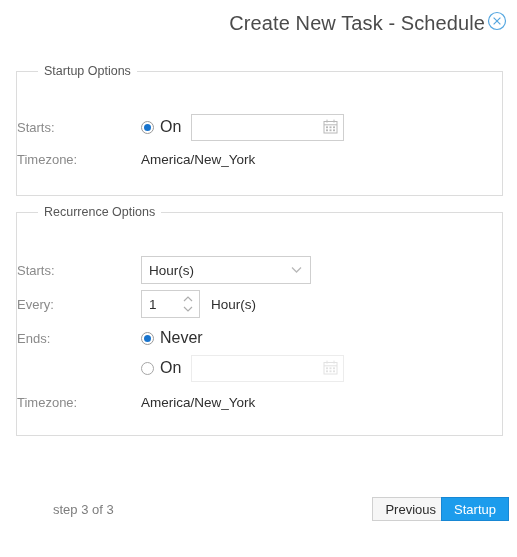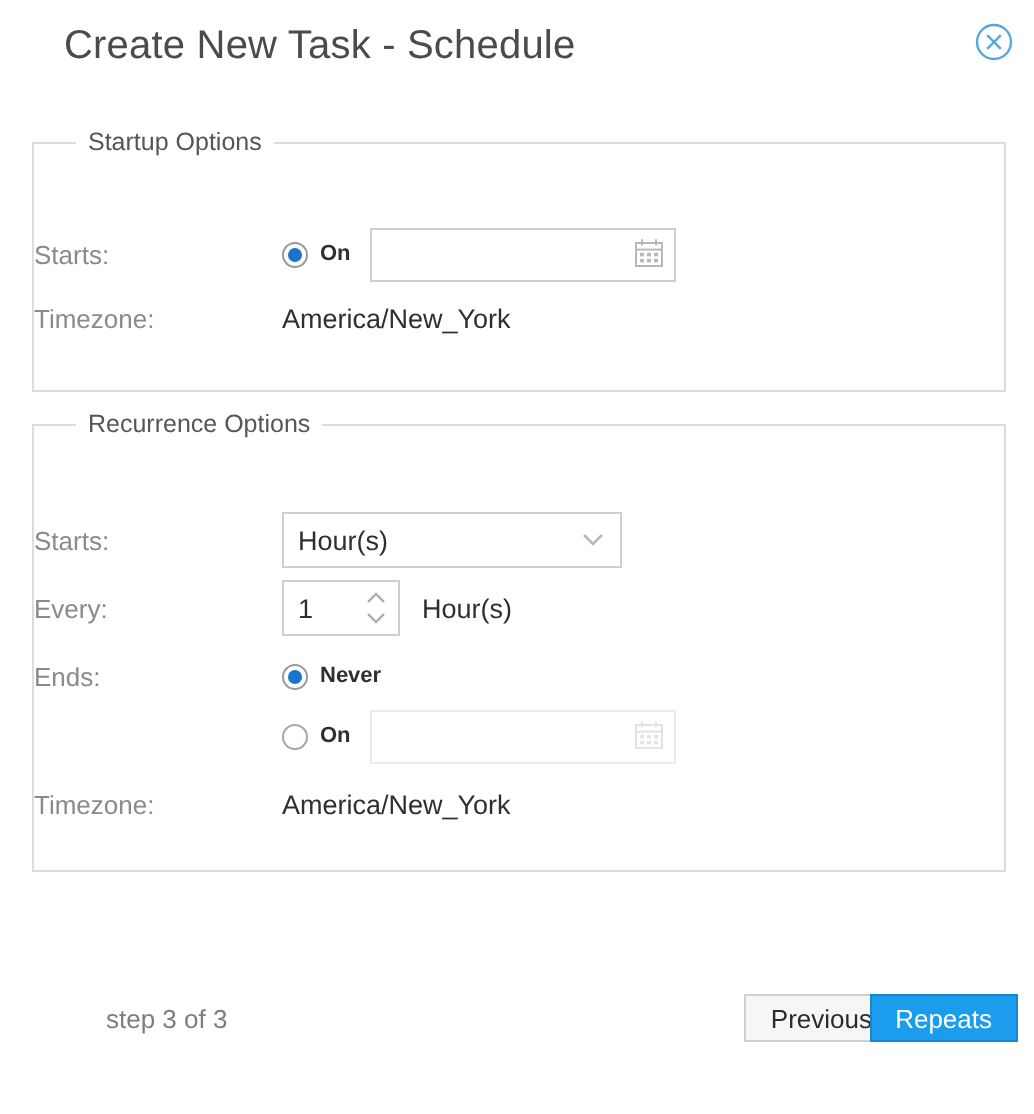--- a/index.html
+++ b/index.html
@@ -23,20 +23,21 @@
     background: #ffffff;
   }
 
   
   .dialog-header {
     position: relative;
     height: 46px;
     padding: 0 32px;
     display: flex;
     align-items: center;
+    justify-content: flex-end;
   }
   .dialog-title {
     font-size: 20px;
     font-weight: 400;
     color: #4b4b4b;
     letter-spacing: 0.1px;
     white-space: nowrap;
   }
   .close-btn {
     position: absolute;
@@ -121,24 +122,23 @@
     top: 50%;
     width: 7px;
     height: 7px;
     margin-left: -3.5px;
     margin-top: -3.5px;
     border-radius: 50%;
     background: #1874cd;
   }
   .radio-label {
     margin-left: 6px;
-    font-size: 11px;
-    color: #2f2f2f;
-    white-space: nowrap;
-    font-weight: bold;
+    font-size: 16px;
+    color: #2f2f2f;
+    white-space: nowrap;
   }
 
   
   .date-input {
     position: relative;
     width: 153px;
     height: 27px;
     box-sizing: border-box;
     border: 1px solid #cfcfcf;
     background: #ffffff;
@@ -389,16 +389,16 @@
 
     <div class="row" style="top:176px; width:100%;">
       <div class="field-label">Timezone:</div>
       <div class="field-value">America/New_York</div>
     </div>
   </div>
 
   <div class="footer">
     <div class="step-text">step 3 of 3</div>
     <div class="btn btn-secondary">Previous</div>
-    <div class="btn btn-primary">Repeats</div>
+    <div class="btn btn-primary">Startup</div>
   </div>
 
 </div>
 
 </body></html>

